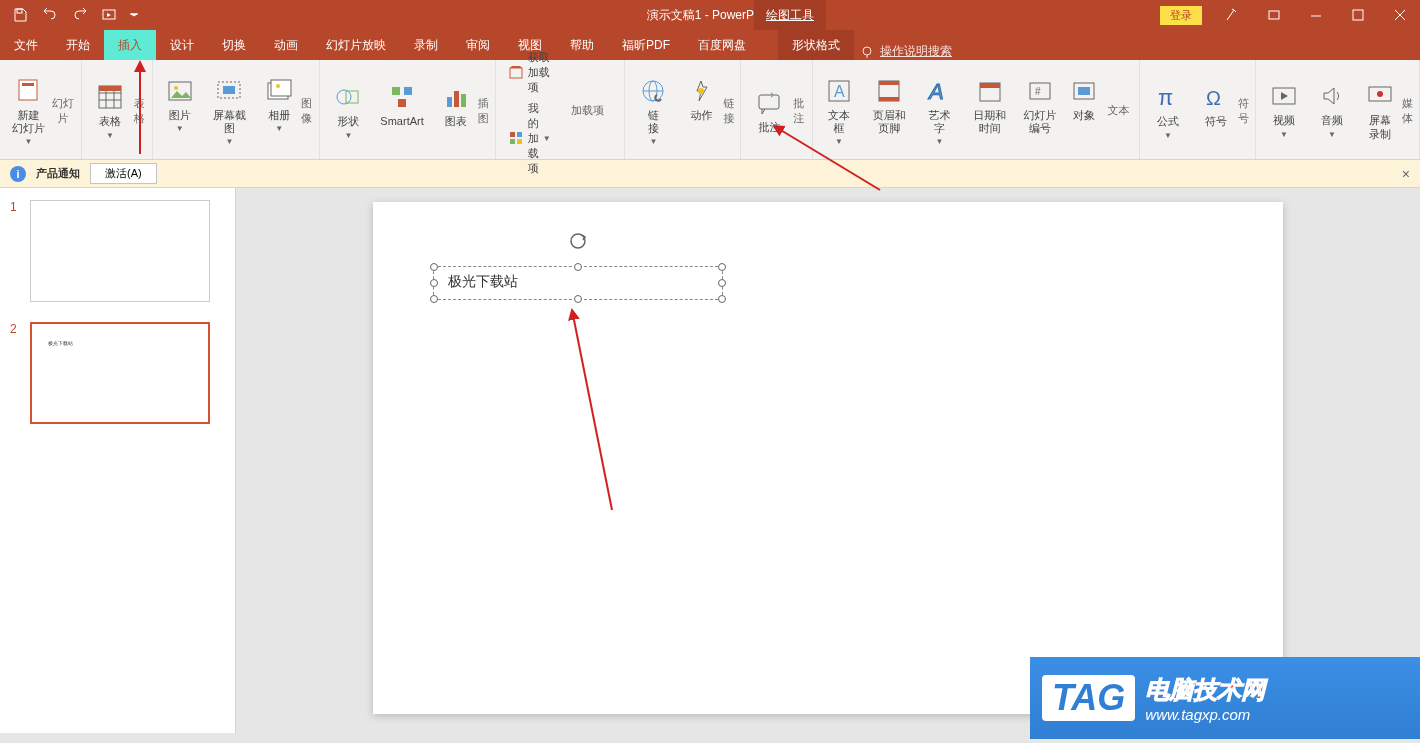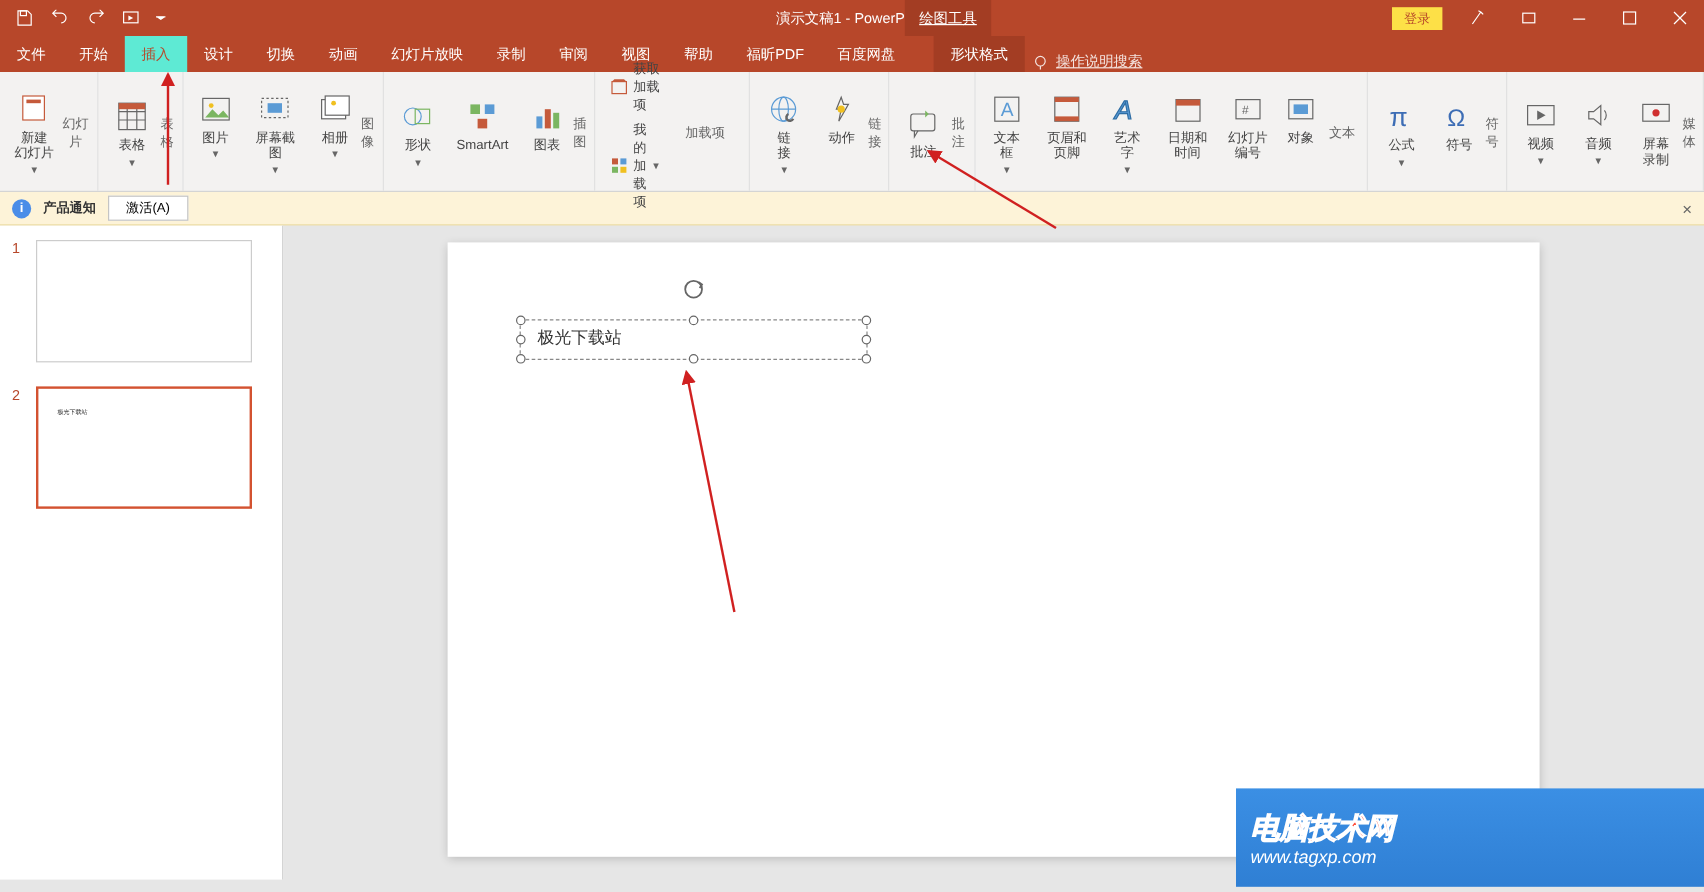--- a/index.html
+++ b/index.html
@@ -520,17 +520,18 @@
 <svg class="arrow" style="left:562px;top:300px;" width="60" height="220">
     <defs>
       <marker id="ah3" markerWidth="10" markerHeight="10" refX="5" refY="3" orient="auto">
         <path d="M0 0 L6 3 L0 6 z" fill="#d02020"></path>
       </marker>
     </defs>
     <line x1="50" y1="210" x2="10" y2="10" stroke="#d02020" stroke-width="2" marker-end="url(#ah3)"></line>
   </svg>
 
 <div class="watermark">
+  <div class="tag-box">TAG</div>
   <div class="wm-text">
     <div class="wm-title">电脑技术网</div>
     <div class="wm-url">www.tagxp.com</div>
   </div>
 </div>
 
 </body></html>

